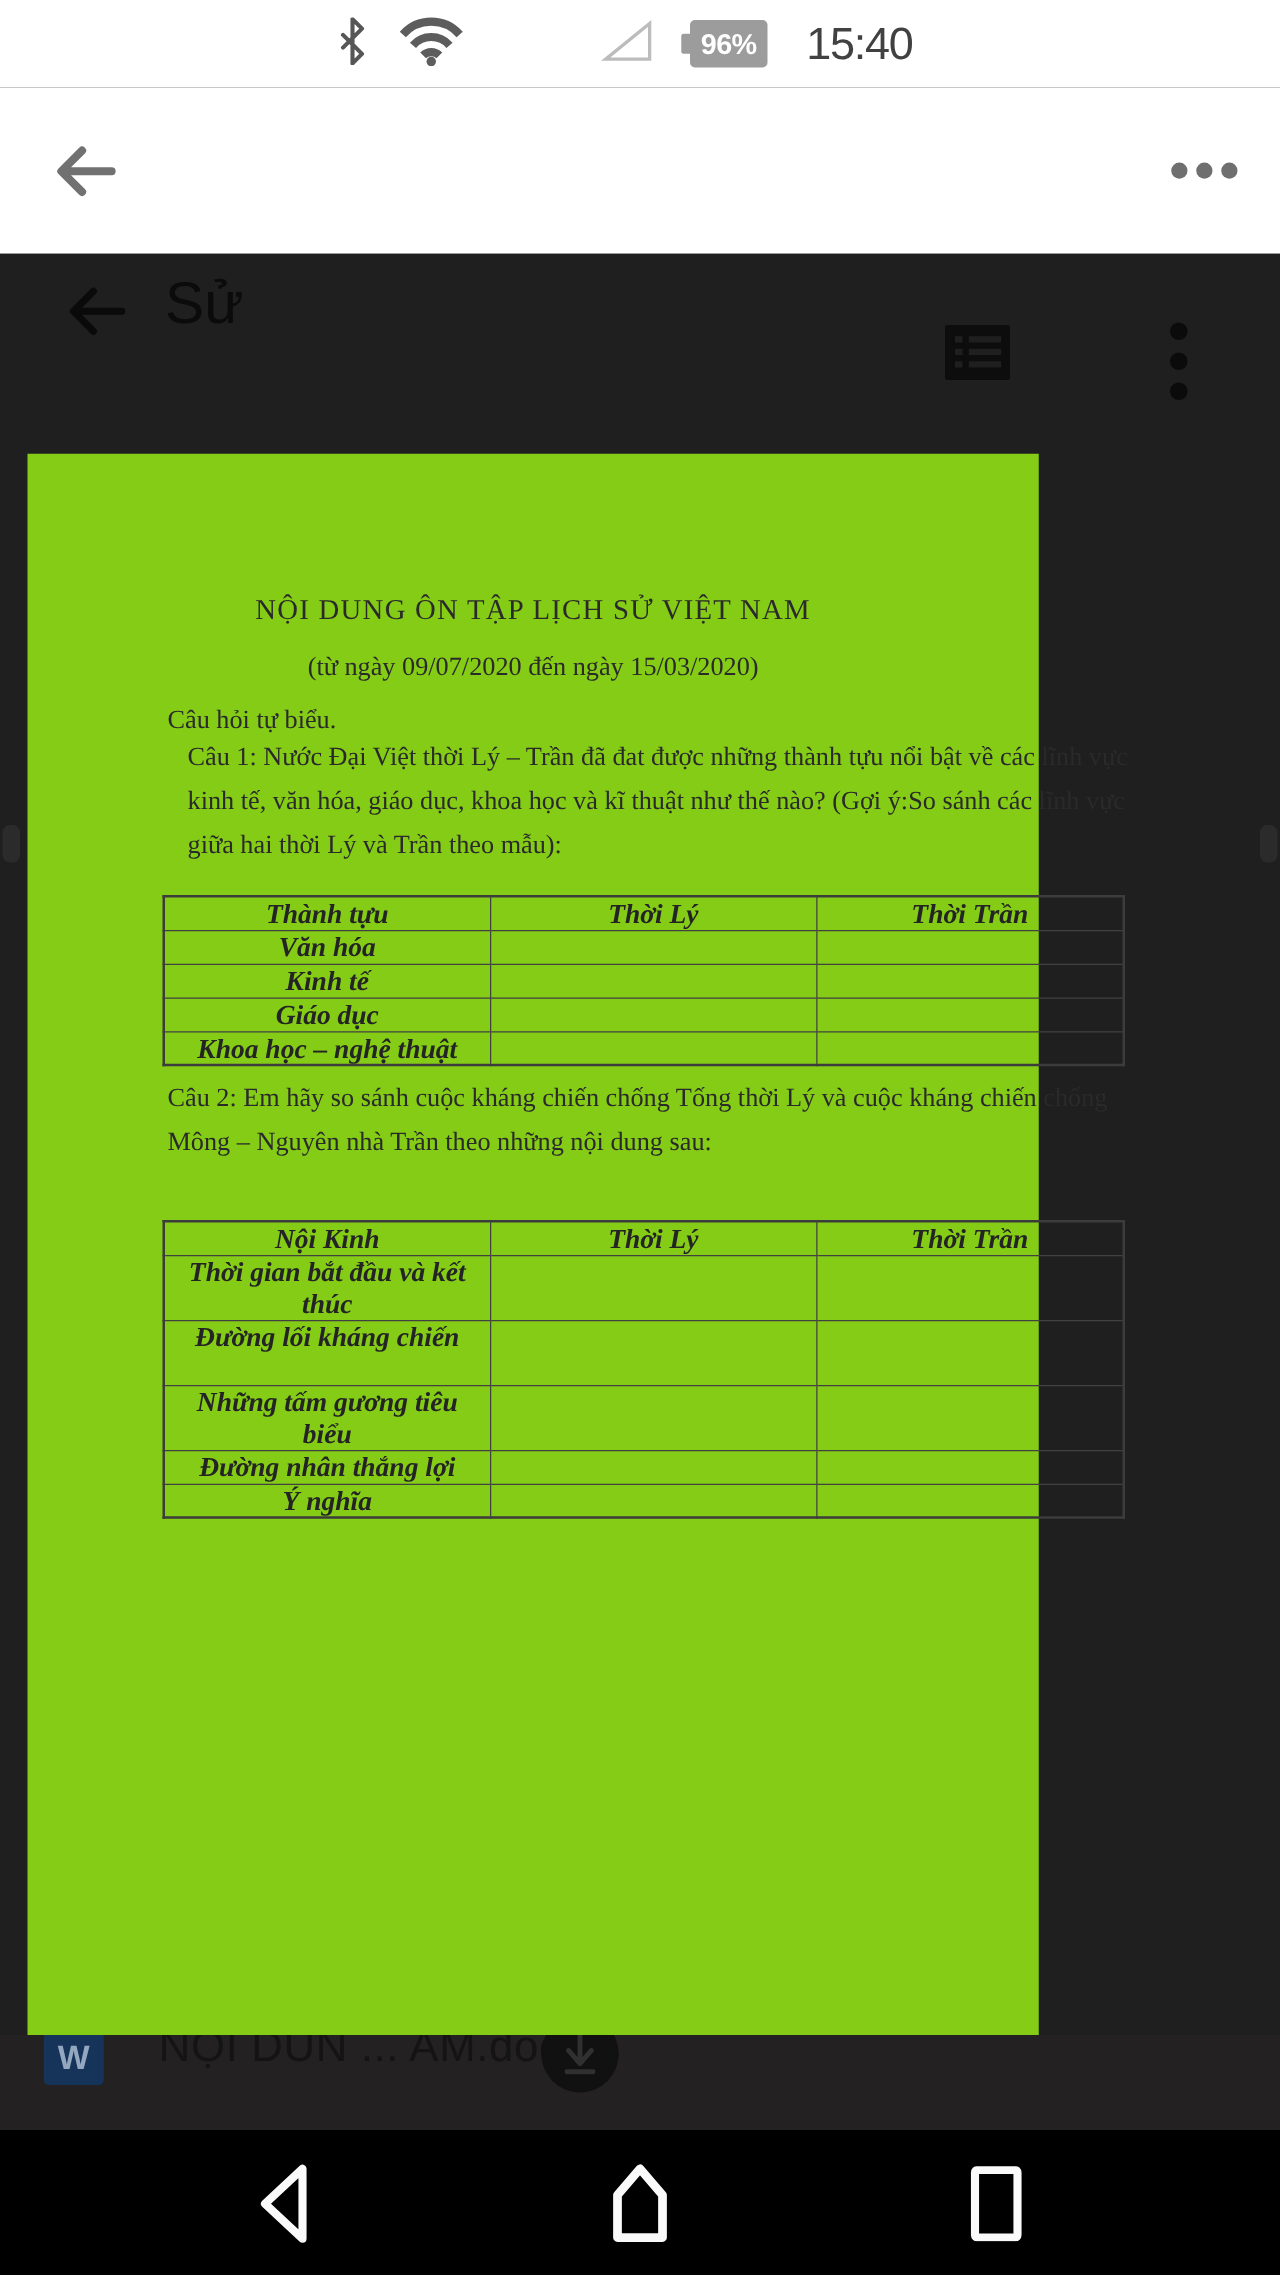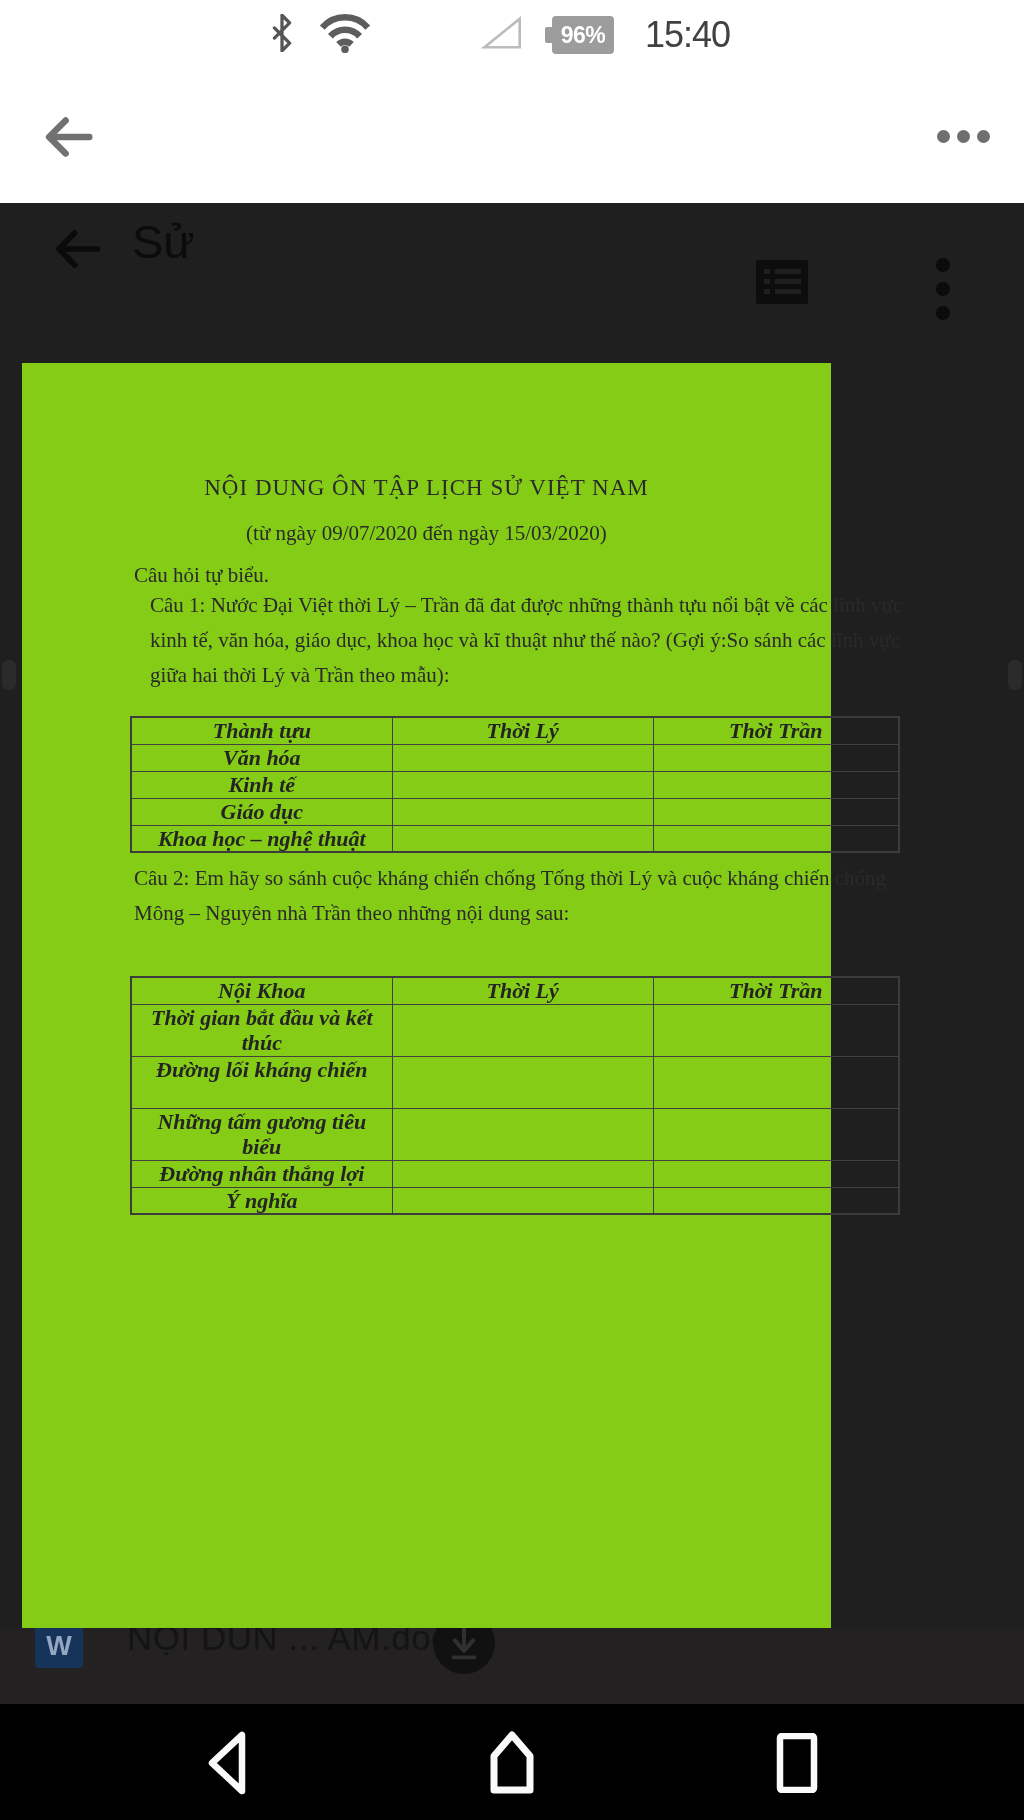--- a/index.html
+++ b/index.html
@@ -183,21 +183,21 @@
     <div class="doc-par q2">Câu 2: Em hãy so sánh cuộc kháng chiến chống Tống thời Lý và cuộc kháng chiến chống Mông – Nguyên nhà Trần theo những nội dung sau:</div>
 
     <table class="doc-table t2">
       <colgroup>
           <col class="c1">
           <col class="c2">
           <col class="c3">
         </colgroup>
       <tbody>
           <tr class="hrow">
-        <th>Nội Khoa</th>
+        <th>Nội Kinh</th>
         <th>Thời Lý</th>
         <th>Thời Trần</th>
       </tr>
       <tr class="r-tall">
         <td>Thời gian bắt đầu và kết thúc</td>
         <td></td>
             <td></td>
           </tr>
       <tr class="r-tall">
         <td class="v-top">Đường lối kháng chiến</td>

